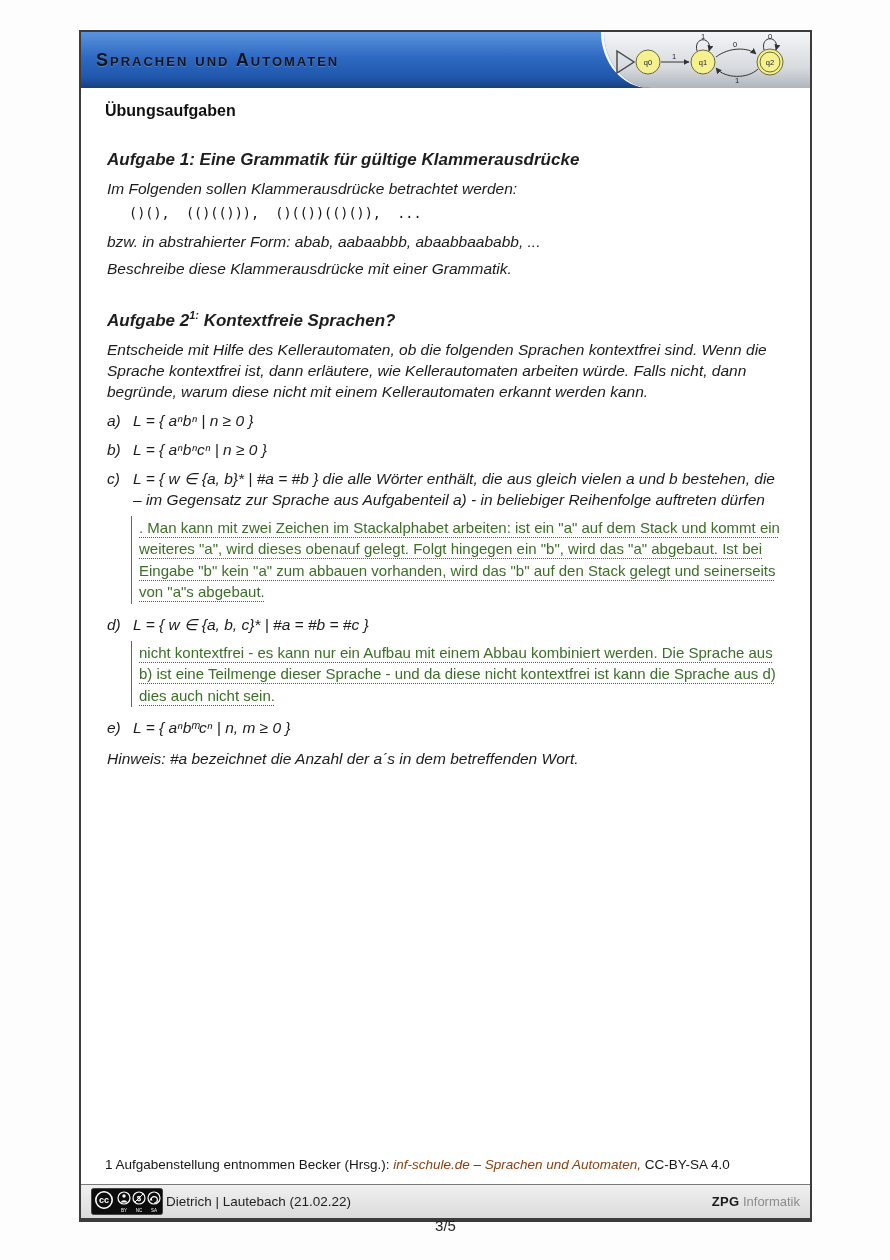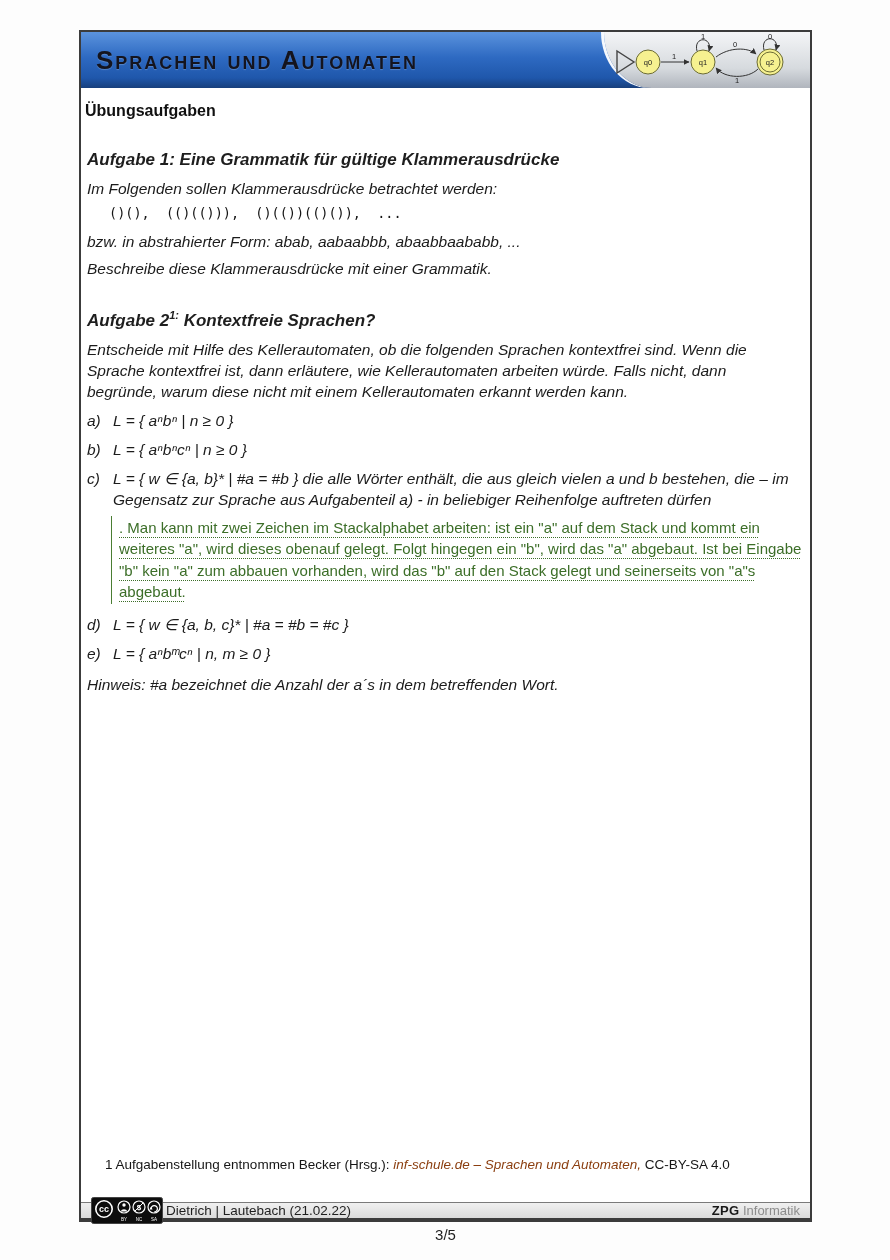--- a/index.html
+++ b/index.html
@@ -14,33 +14,33 @@
     background:#ffffff; border:2px solid #3c3c3c; border-bottom-width:4px;
     box-sizing:border-box;
   }
   
   .header-bar {
     position:relative; height:56px; overflow:hidden;
     background:linear-gradient(180deg,#5b93dd 0%,#2e6ac2 45%,#1f57ab 82%,#173f7c 100%);
   }
   .header-title {
     position:absolute; left:15px; top:50%; transform:translateY(-50%);
-    font-variant:small-caps; font-weight:bold; font-size:26px;
+    font-variant:small-caps; font-weight:bold; font-size:18px;
     letter-spacing:2px; color:#14141e;
     text-shadow:0 1px 1px rgba(120,160,215,0.55);
   }
   .header-graphic {
     position:absolute; right:0; top:0; width:206px; height:56px;
     background:linear-gradient(180deg,#f4f5f7 0%,#d6dade 65%,#b0b5bd 100%);
     border-bottom-left-radius:48px 56px;
     box-shadow:-3px 0 0 rgba(255,255,255,0.95);
   }
   .automaton { position:absolute; left:0; top:0; }
   
-  .content { padding:0 4px; color:#1b1b1b; }
+  .content { padding:0 24px; color:#1b1b1b; }
   .subheader { margin:14px 0 0 0; font-size:16px; font-weight:bold; color:#101010; }
   .task-title {
     font-style:italic; font-weight:bold; font-size:17px; color:#1e1e1e;
     margin:30px 0 8px 2px;
   }
   .task-title sup { font-size:11px; }
   p.body { font-style:italic; font-size:15.5px; line-height:21px; margin:6px 0 6px 2px; }
   .mono {
     font-family:"DejaVu Sans Mono", monospace; font-size:13.5px; font-style:normal;
     white-space:pre; margin:2px 0 10px 24px; color:#141414;
@@ -52,21 +52,21 @@
     margin:2px 0 10px 26px; border-left:1px solid #4a7d33; padding:1px 4px 1px 7px;
     color:#3c6e28; font-size:15px; line-height:21.5px;
     text-decoration:underline dotted; text-decoration-thickness:1px;
     text-underline-offset:4px;
   }
   .hint { font-style:italic; font-size:15.5px; margin:12px 0 0 2px; }
   
   .footnote { position:absolute; left:24px; bottom:46px; font-size:13.5px; color:#161616; }
   .footnote .src { font-style:italic; color:#8b3e0f; }
   .footer-bar {
-    position:absolute; left:0; right:0; bottom:0; height:16px;
+    position:absolute; left:0; right:0; bottom:0; height:34px;
     background:linear-gradient(180deg,#f0f0f0,#dbdbdb);
     border-top:1.5px solid #7a7a7a;
     display:flex; align-items:center; padding:0 10px; box-sizing:border-box;
   }
   .cc-badge { flex:none; display:block; }
   .authors { margin-left:3px; font-size:13.5px; color:#1f1f1f; }
   .pageno {
     position:absolute; left:50%; transform:translateX(-50%);
     font-size:15px; color:#1f1f1f;margin-top:48px;
   }
@@ -142,20 +142,21 @@
     <div class="item">
       <span class="item-label">c)</span>
       <span class="item-formula">L = { w ∈ {a, b}* | #a = #b } die alle Wörter enthält, die aus gleich vielen a und b bestehen, die – im Gegensatz zur Sprache aus Aufgabenteil a) - in beliebiger Reihenfolge auftreten dürfen</span>
     </div>
     <div class="answer">. Man kann mit zwei Zeichen im Stackalphabet arbeiten: ist ein "a" auf dem Stack und kommt ein weiteres "a", wird dieses obenauf gelegt. Folgt hingegen ein "b", wird das "a" abgebaut. Ist bei Eingabe "b" kein "a" zum abbauen vorhanden, wird das "b" auf den Stack gelegt und seinerseits von "a"s abgebaut.</div>
 
     <div class="item">
       <span class="item-label">d)</span>
       <span class="item-formula">L = { w ∈ {a, b, c}* | #a = #b = #c }</span>
     </div>
+    <div class="answer">nicht kontextfrei - es kann nur ein Aufbau mit einem Abbau kombiniert werden. Die Sprache aus b) ist eine Teilmenge dieser Sprache - und da diese nicht kontextfrei ist kann die Sprache aus d) dies auch nicht sein.</div>
 
     <div class="item">
       <span class="item-label">e)</span>
       <span class="item-formula">L = { aⁿbᵐcⁿ | n, m ≥ 0 }</span>
     </div>
     <p class="hint">Hinweis: #a bezeichnet die Anzahl der a´s in dem betreffenden Wort.</p>
   </div>
 
   <div class="footnote"><span>1 Aufgabenstellung entnommen Becker (Hrsg.): </span><span class="src">inf-schule.de – Sprachen und Automaten,</span><span> CC-BY-SA 4.0</span></div>
 

